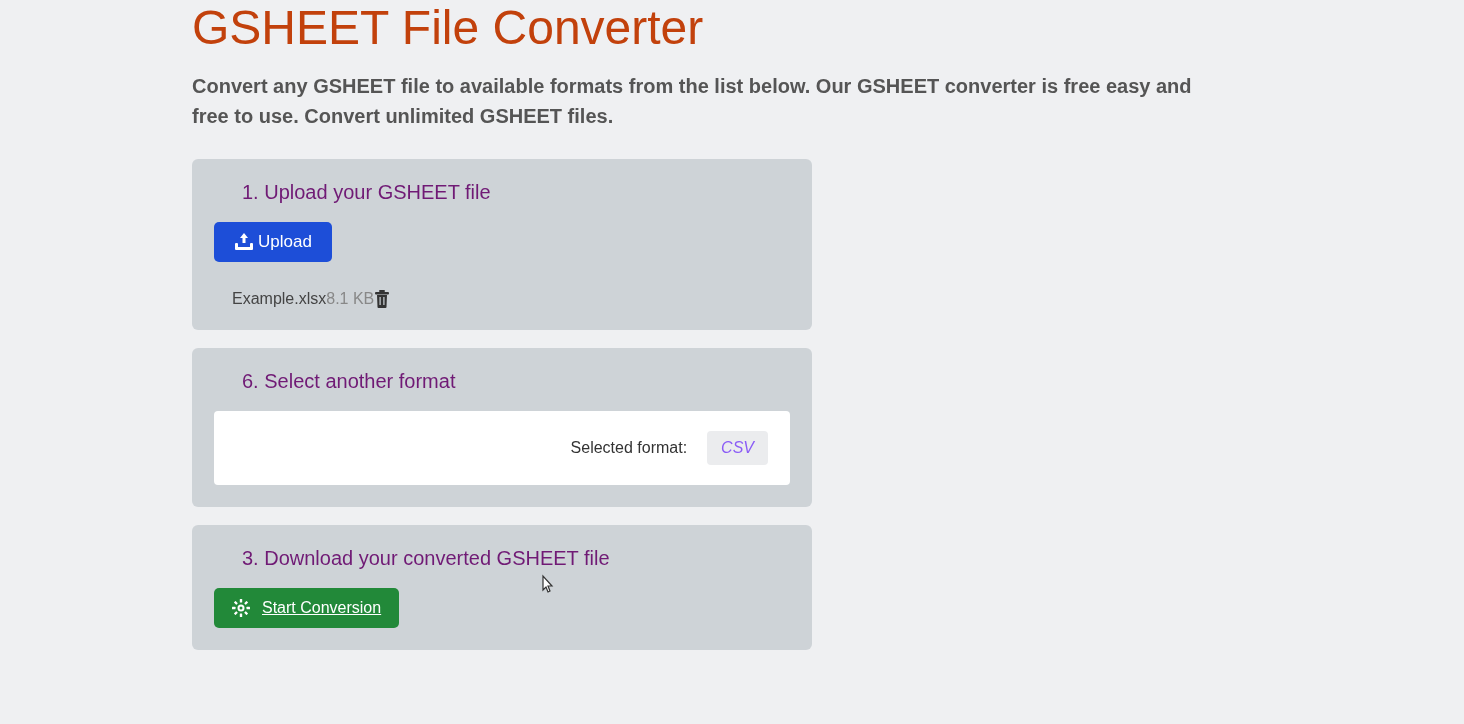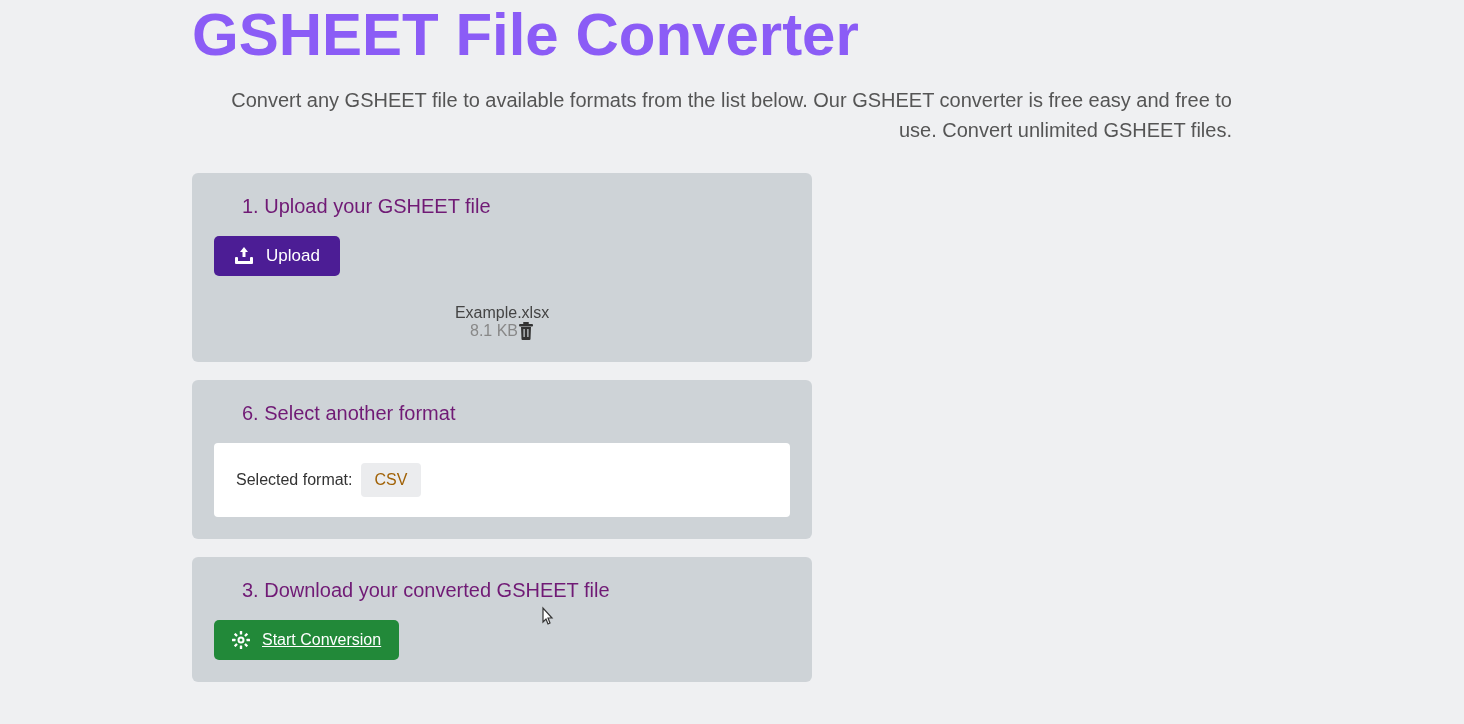--- a/index.html
+++ b/index.html
@@ -15,79 +15,77 @@
       padding: 0;
     }
     
     .container {
       max-width: 1110px;
       margin: 0 auto;
       padding: 0 15px;
     }
     
     .page-title {
-      font-size: 60px;
-      font-weight: 700;
-      color: #8b5cf6;
+      font-size: 48px;
+      font-weight: 400;
+      color: #c2410c;
       margin-bottom: 16px;
     }
     
     .page-description {
       font-size: 20px;
-      font-weight: 400;
+      font-weight: 700;
       color: #555;
       line-height: 1.5;
       margin-bottom: 28px;
       max-width: 1040px;
-      text-align: right;
     }
     
     .card {
       background-color: #ced3d7;
       border-radius: 6px;
       padding: 22px;
       margin-bottom: 18px;
       width: 620px;
     }
     
     .card-title {
       font-size: 20px;
       font-weight: 300;
       color: #701a75;
       margin-bottom: 18px;
       margin-left: 28px;
     }
     
     .upload-button {
-      background-color: #4c1d95;
+      background-color: #1d4ed8;
       color: #fff;
       border: none;
       border-radius: 5px;
       padding: 10px 20px;
       font-size: 17px;
       font-weight: 400;
       cursor: pointer;
       display: inline-flex;
       align-items: center;
-      gap: 12px;
+      gap: 4px;
     }
     
     .upload-icon {
       width: 20px;
       height: 18px;
       display: inline-block;
     }
     
     .file-row {
       display: flex;
       align-items: center;
-      justify-content: space-between;
+      justify-content: flex-start;
       margin-top: 18px;
       padding: 10px 18px 0 18px;
-      flex-direction: column;
     }
     
     .file-name {
       font-size: 16px;
       color: #444;
     }
     
     .file-meta {
       display: flex;
       align-items: center;
@@ -105,35 +103,37 @@
       display: inline-block;
       cursor: pointer;
     }
     
     .format-box {
       background-color: #fff;
       border-radius: 4px;
       padding: 20px 22px;
       display: flex;
       align-items: center;
-      gap: 8px;
+      gap: 20px;
+      justify-content: flex-end;
     }
     
     .format-label {
       font-size: 16px;
       color: #333;
     }
     
     .format-value {
       background-color: #ebecee;
       border-radius: 4px;
       padding: 8px 14px;
       font-size: 16px;
-      color: #a16207;
-      cursor: pointer;
+      color: #8b5cf6;
+      cursor: pointer;
+      font-style: italic;
     }
     
     .start-button {
       background-color: #228939;
       color: #fff;
       border: none;
       border-radius: 5px;
       padding: 11px 18px;
       font-size: 16px;
       font-weight: 400;

